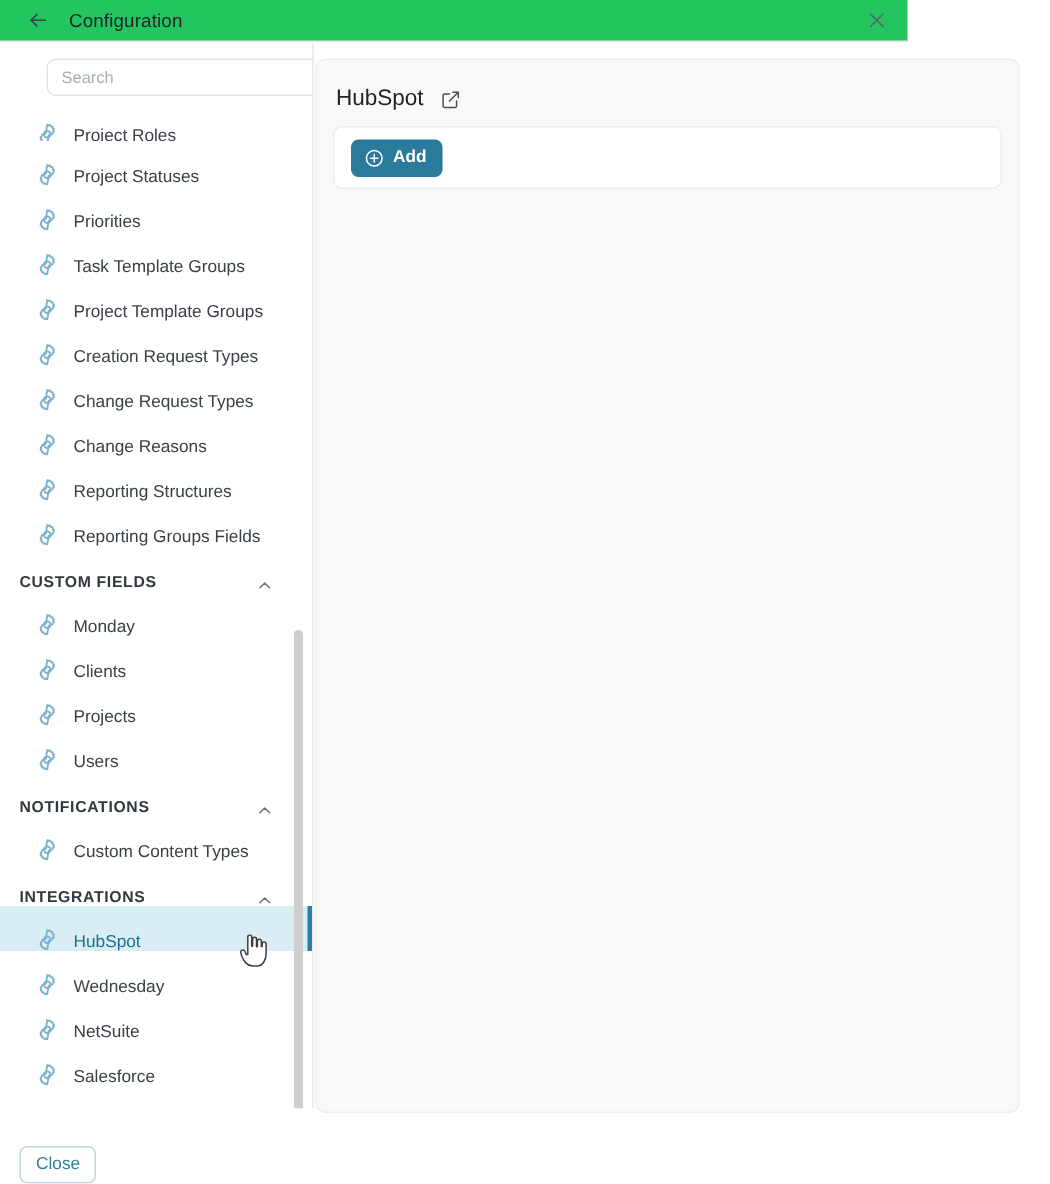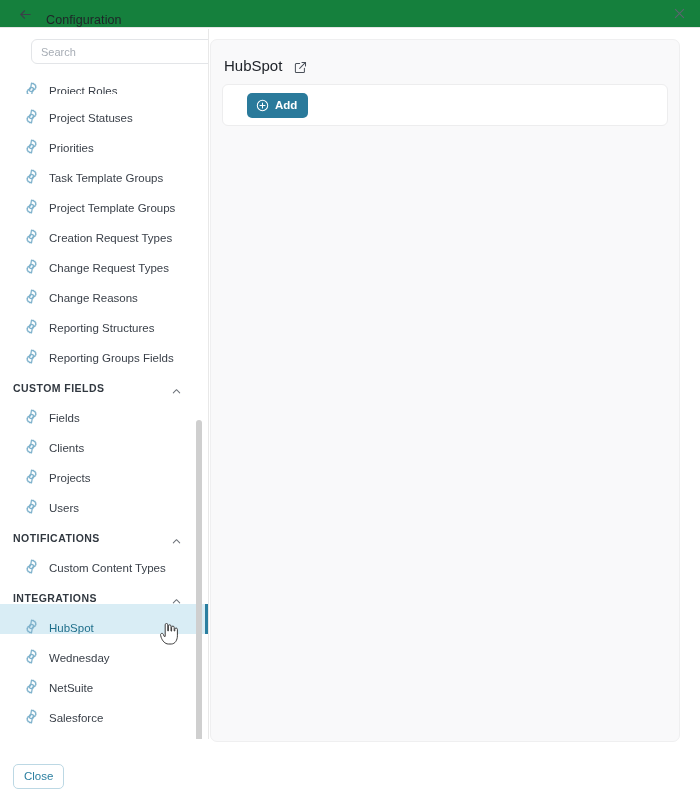--- a/index.html
+++ b/index.html
@@ -17,26 +17,26 @@
     position: relative;
     width: 700px;
     height: 789px;
     background: #ffffff;
   }
 
   
   .topbar {
     position: absolute;
     top: 0; left: 0;
-    width: 700px;
+    width: 605px;
     height: 28px;
-    background: #15803d;
+    background: #22c55e;
     border-bottom: 1px solid #e6e6e6;
     display: flex;
-    align-items: flex-end;
+    align-items: center;
   }
   .back-btn {
     width: 26px;
     height: 26px;
     margin-left: 12px;
     display: flex;
     align-items: center;
     justify-content: center;
     cursor: pointer;
     border-radius: 4px;
@@ -257,21 +257,20 @@
     height: 25px;
     padding: 0 11px 0 9px;
     background: #2a7a9b;
     border: none;
     border-radius: 5px;
     color: #ffffff;
     font-size: 11.5px;
     font-weight: bold;
     font-family: "Liberation Sans", sans-serif;
     cursor: pointer;
-    margin-left: 13px;
   }
   .btn-add .plus-ico { width: 13px; height: 13px; display: block; }
 
   
   .cursor {
     position: absolute;
     left: 160px;
     top: 623px;
     width: 18px;
     height: 22px;
@@ -381,21 +380,21 @@
           <span class="sec-title">CUSTOM FIELDS</span>
           <span class="chev"><svg viewBox="0 0 12 12" width="11" height="11" fill="none" stroke="#6b7178" stroke-width="1.1" stroke-linecap="round" stroke-linejoin="round">
               <path d="M2.5 7.5L6 4l3.5 3.5"></path>
             </svg></span>
         </div>
         <div class="nav-item">
           <span class="gear"><svg viewBox="0 0 16 16" width="15" height="15" fill="none" stroke="#7fb2cc" stroke-width="1.35">
               <path d="M8 1.2l1.05.55.95-.35.72 1.06 1.02.15.12 1.02.9.62-.45.93.45.93-.9.62-.12 1.02-1.02.15-.72 1.06-.95-.35L8 14.8l-1.05-.55-.95.35-.72-1.06-1.02-.15-.12-1.02-.9-.62.45-.93-.45-.93.9-.62.12-1.02 1.02-.15.72-1.06.95.35z" stroke-linejoin="round"></path>
               <circle cx="8" cy="8" r="2.3"></circle>
             </svg></span>
-          <span class="nav-label">Fields</span>
+          <span class="nav-label">Monday</span>
         </div>
         <div class="nav-item">
           <span class="gear"><svg viewBox="0 0 16 16" width="15" height="15" fill="none" stroke="#7fb2cc" stroke-width="1.35">
               <path d="M8 1.2l1.05.55.95-.35.72 1.06 1.02.15.12 1.02.9.62-.45.93.45.93-.9.62-.12 1.02-1.02.15-.72 1.06-.95-.35L8 14.8l-1.05-.55-.95.35-.72-1.06-1.02-.15-.12-1.02-.9-.62.45-.93-.45-.93.9-.62.12-1.02 1.02-.15.72-1.06.95.35z" stroke-linejoin="round"></path>
               <circle cx="8" cy="8" r="2.3"></circle>
             </svg></span>
           <span class="nav-label">Clients</span>
         </div>
         <div class="nav-item">
           <span class="gear"><svg viewBox="0 0 16 16" width="15" height="15" fill="none" stroke="#7fb2cc" stroke-width="1.35">

